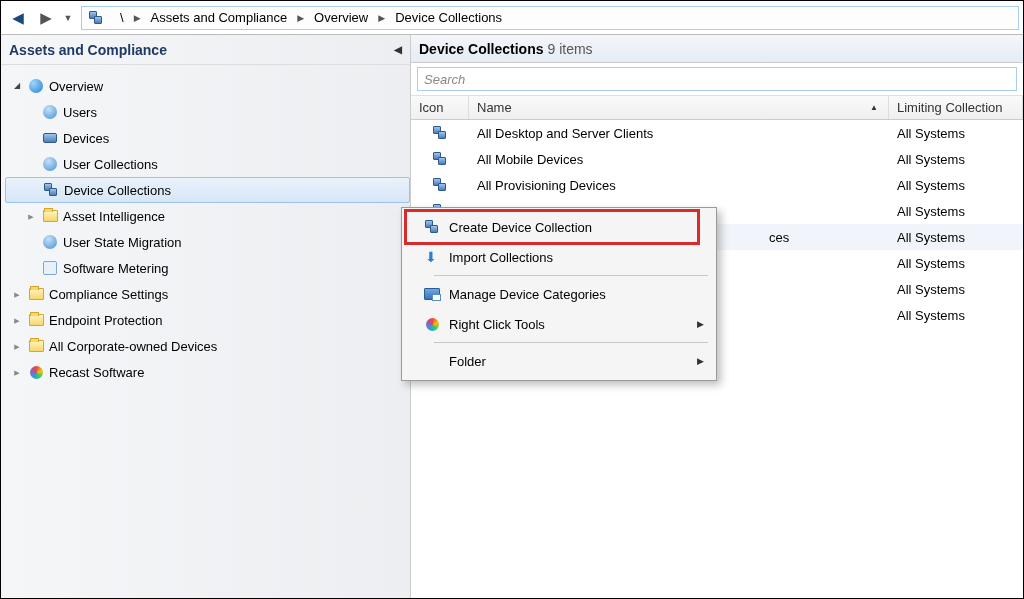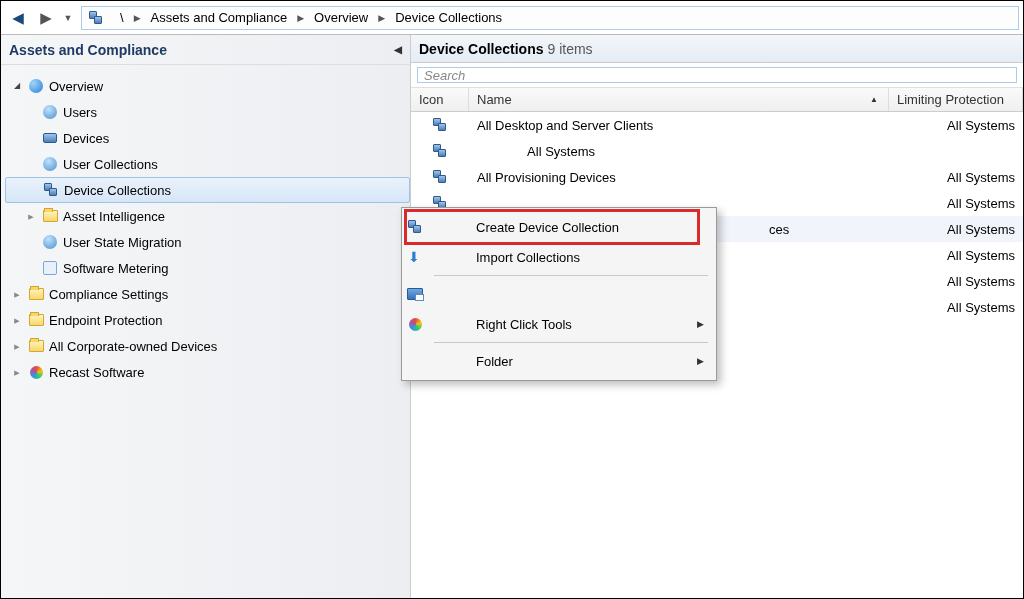--- a/index.html
+++ b/index.html
@@ -109,54 +109,53 @@
     background: linear-gradient(#f3f6fa,#e5ecf5);
     border-bottom: 1px solid #ccc;
     display:flex; align-items:center;
     padding: 0 8px;
     font-size: 14px;
   }
   .content-header b { margin-right:4px; }
   .content-header .count { color:#555; }
   .search-row { padding: 4px 6px; border-bottom: 1px solid #e0e0e0; }
   .search-box {
-    border:1px solid #aacdee; height:16px;
+    border:1px solid #aacdee; height:24px;
     display:flex; align-items:center; padding:0 6px;
     color:#888; font-style:italic;
   }
   .table { flex:1; font-size:13px; }
   .thead { display:flex; height:24px; background:linear-gradient(#fafafa,#efefef); border-bottom:1px solid #ccc;justify-content:space-between; }
   .th { display:flex; align-items:center; padding:0 8px; border-right:1px solid #ddd; color:#333; }
   .th.icon-col{width:58px;}
   .th.name-col{flex:1; position:relative;}
   .th.lim-col{width:134px;}
   .sort-ind{position:absolute; right:10px; font-size:8px; color:#333;}
   .tbody .tr { display:flex; height:26px; align-items:center; }
   .tbody .tr.hover-row{background:#f1f5fb;}
   .td { padding:0 8px; }
   .td.icon-col{width:58px; display:flex;justify-content:center;}
   .td.name-col{flex:1;}
-  .td.lim-col{width:134px;text-align:right;}
+  .td.lim-col{width:134px;}
 
   
   .context-menu {
     position: absolute;
     top: 206px; left: 400px;
     width: 316px;
     background: #f5f5f5;
     border: 1px solid #9a9a9a;
     box-shadow: 4px 4px 8px rgba(0,0,0,0.25);
     padding: 4px 2px;
     z-index: 10;
   }
   .ctx-row {
     display:flex; align-items:center;
     height: 30px;
-    padding: 0 10px 0 0;
-    gap: 44px;
+    padding: 0 10px 0 17px;
   }
   .ctx-icon{width:22px;display:flex;justify-content:center;}
   .ctx-label{flex:1; padding-left:6px;}
   .ctx-sub{font-size:9px;color:#333;}
   .ctx-sep{height:1px;background:#c8c8c8;margin:3px 6px 3px 30px;}
   .highlight-box{
     position:absolute;
     top: 208px; left: 403px;
     width: 296px; height: 36px;
     border: 3px solid #d82b2b;
@@ -305,40 +304,41 @@
         <span>Search</span>
       </div>
     </div>
     <div class="table">
       <div class="thead">
         <div class="th icon-col">Icon</div>
         <div class="th name-col">
           <span>Name</span>
           <span class="sort-ind">▲</span>
         </div>
-        <div class="th lim-col">Limiting Protection</div>
+        <div class="th lim-col">Limiting Collection</div>
       </div>
       <div class="tbody" id="tbody">
           <div class="tr">
             <div class="td icon-col">
               <span class="coll-shape">
                 <span></span>
                 <span></span>
               </span>
             </div>
             <div class="td name-col">All Desktop and Server Clients</div>
             <div class="td lim-col">All Systems</div>
           </div>
           <div class="tr">
             <div class="td icon-col">
               <span class="coll-shape">
                 <span></span>
                 <span></span>
               </span>
             </div>
+            <div class="td name-col">All Mobile Devices</div>
             <div class="td lim-col">All Systems</div>
           </div>
           <div class="tr">
             <div class="td icon-col">
               <span class="coll-shape">
                 <span></span>
                 <span></span>
               </span>
             </div>
             <div class="td name-col">All Provisioning Devices</div>
@@ -413,20 +413,21 @@
       <span class="ctx-icon">
         <span class="arrow-down-blue">⬇</span>
       </span>
       <span class="ctx-label">Import Collections</span>
     </div>
     <div class="ctx-sep"></div>
     <div class="ctx-row">
       <span class="ctx-icon">
         <span class="cat-shape"></span>
       </span>
+      <span class="ctx-label">Manage Device Categories</span>
     </div>
     <div class="ctx-row">
       <span class="ctx-icon">
         <span class="colorball"></span>
       </span>
       <span class="ctx-label">Right Click Tools</span>
       <span class="ctx-sub">▶</span>
     </div>
     <div class="ctx-sep"></div>
     <div class="ctx-row">

